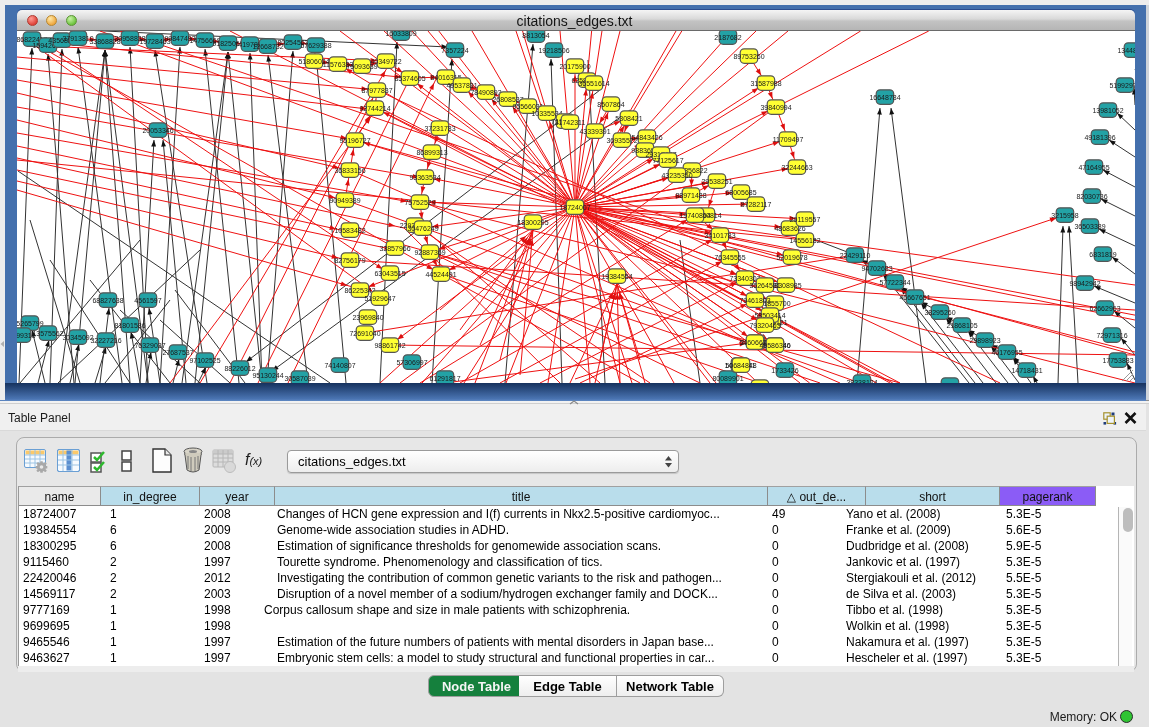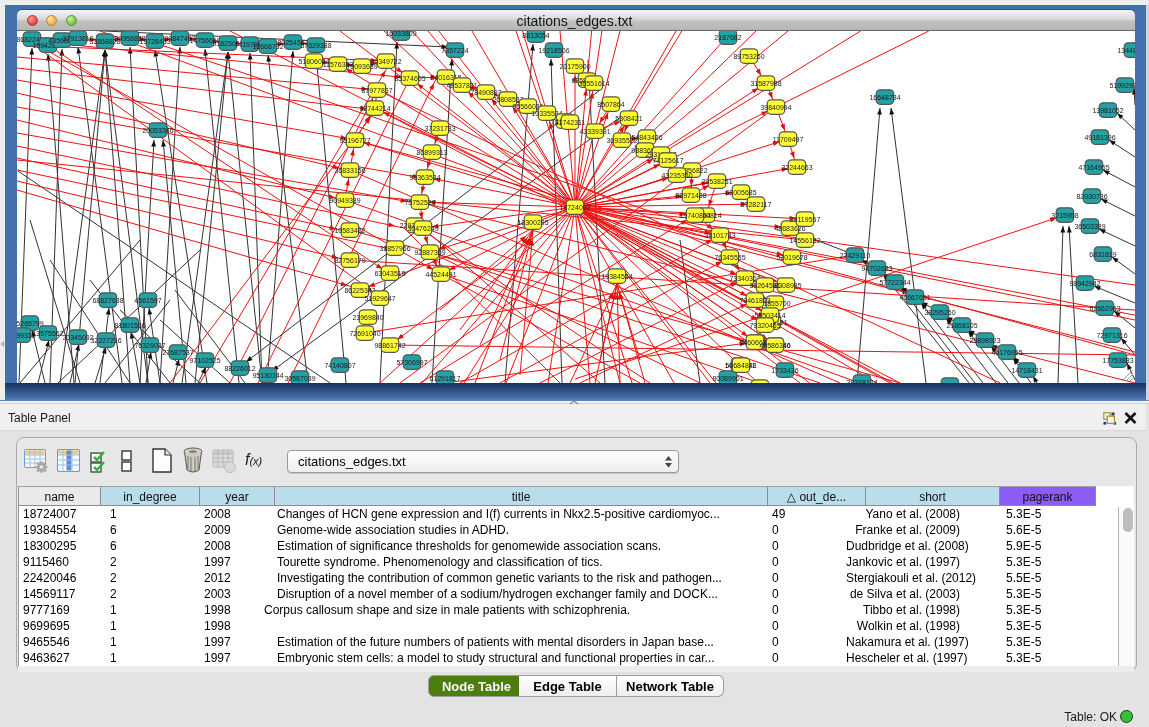--- a/index.html
+++ b/index.html
@@ -30,21 +30,21 @@
   border:1px solid #ababab; border-radius:8px; background:#e7e7e7; }
 #combo { left:287px; top:450px; width:392px; height:23px; background:linear-gradient(#fff,#ededed);
   border:1px solid #9a9a9a; border-radius:4px; box-shadow:0 1px 1px rgba(0,0,0,0.15); }
 #comboText { left:298px; top:454px; font-size:13px; color:#000; }
 #table { left:18px; top:486px; width:1116px; height:180px; background:#fff; border-left:1px solid #999; }
 .hcell { position:absolute; top:486px; height:20px; background:#b5dff0;
   border-right:1px solid #8c8c8c; border-top:1px solid #a0a0a0; border-bottom:1px solid #8c8c8c;
   font-size:12px; color:#111; text-align:center; line-height:20px; }
 .trow { position:absolute; left:0px; width:1134px; height:16px; font-size:12px; line-height:16px; color:#000; }
 .trow span { position:absolute; white-space:nowrap; }
-.trow .ctr { text-align:right; }
+.trow .ctr { text-align:left; }
 #hscroll { left:18px; top:666px; width:1116px; height:6px; background:#ededed; }
 #vscroll { left:1118px; top:507px; width:14px; height:159px; background:#fafafa; border-left:1px solid #b5b5b5; }
 #vthumb { left:1123px; top:508px; width:10px; height:24px; background:#bdbdbd;
   border-radius:5px; }
 .tab { position:absolute; top:675px; height:22px; font-size:13px; font-weight:bold;
   line-height:22px; text-align:center; border:1px solid #9e9e9e;
   background:linear-gradient(#fff,#eee); color:#000; }
 #memory { right:32px; top:710px; font-size:12px; color:#1a1a1a; }
 #memdot { left:1120px; top:710px; width:13px; height:13px; border-radius:50%;
   background:#2fc433; border:1.5px solid #2b2b2b; }
@@ -1053,16 +1053,16 @@
     <span style="left:110px">1</span>
     <span style="left:204px">1997</span>
     <span style="left:277px">Embryonic stem cells: a model to study structural and functional properties in car...</span>
     <span style="left:772px">0</span>
     <span class="ctr" style="left:846px;width:114px">Hescheler et al. (1997)</span>
     <span style="left:1006px">5.3E-5</span>
   </div>
 <div class="abs" id="hscroll"></div>
 <div class="abs" id="vscroll"></div>
 <div class="abs" id="vthumb"></div>
-<div class="tab" style="left:428px;width:97px;border-radius:6px 0 0 6px;background:#4d7c0f;color:#f5f5f5">Node Table</div>
+<div class="tab" style="left:428px;width:97px;border-radius:6px 0 0 6px;background:#15803d;color:#f5f5f5">Node Table</div>
 <div class="tab" style="left:519px;width:98px;border-left:none">Edge Table</div>
 <div class="tab" style="left:617px;width:107px;border-left:none;border-radius:0 6px 6px 0">Network Table</div>
-<div class="abs" id="memory">Table: OK</div>
+<div class="abs" id="memory">Memory: OK</div>
 <div class="abs" id="memdot"></div>
 </body></html>

